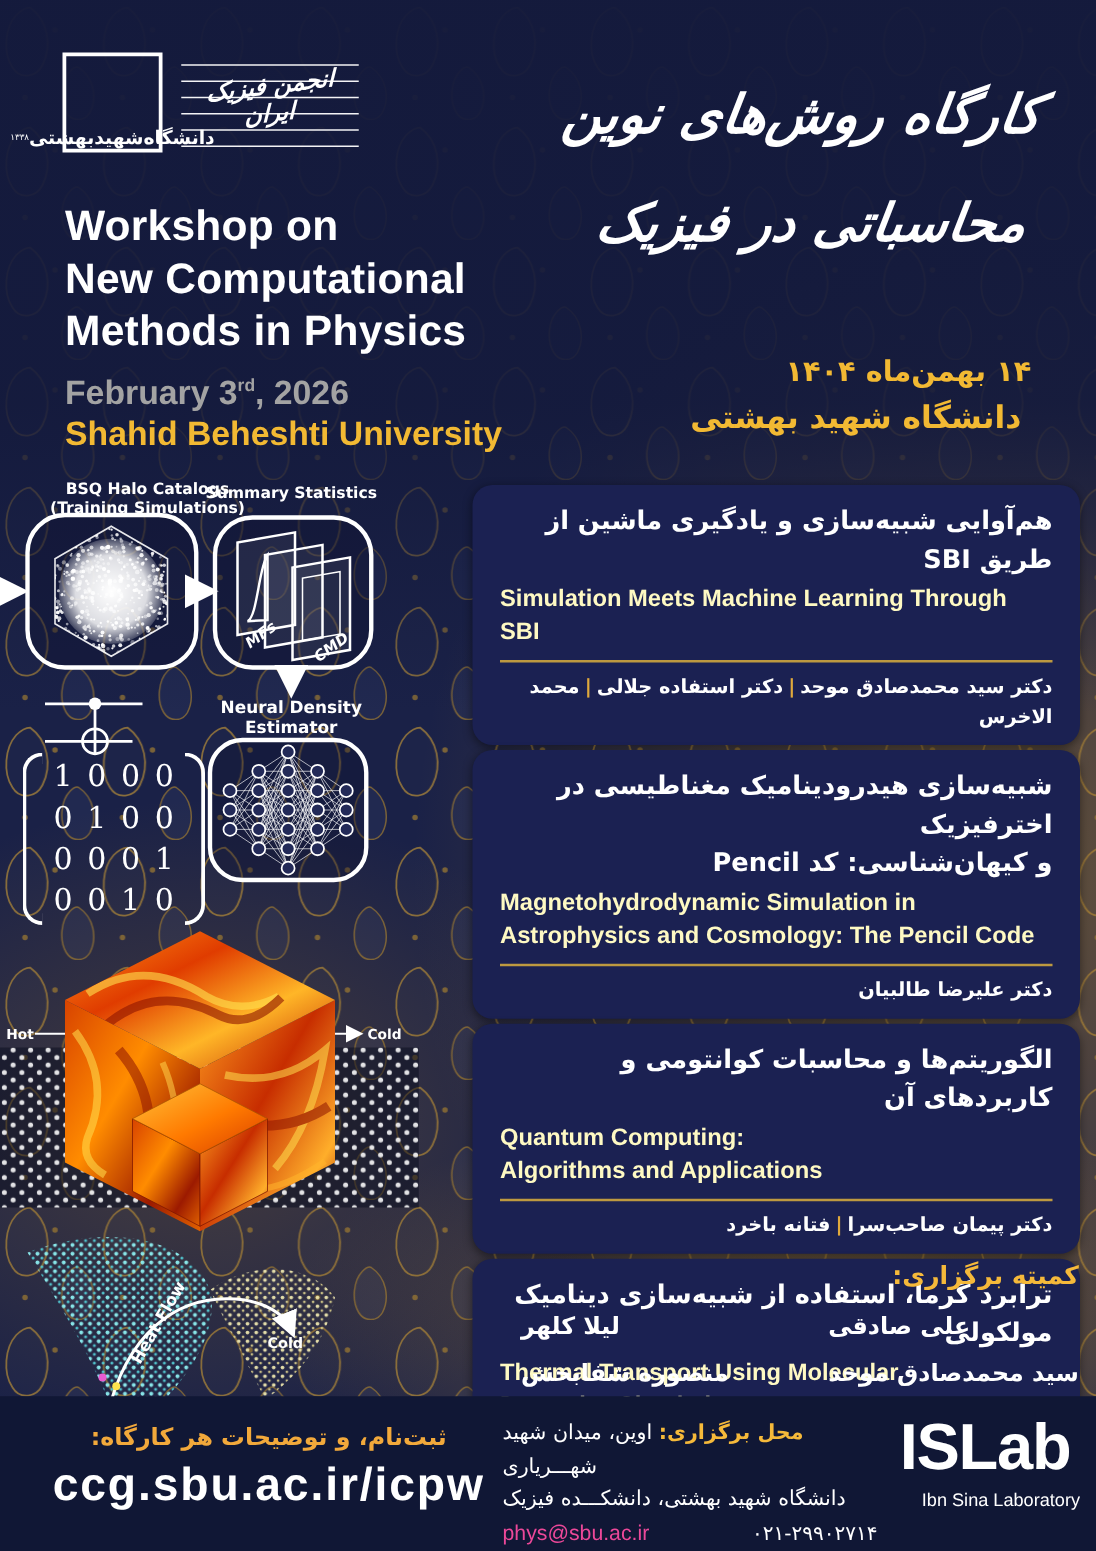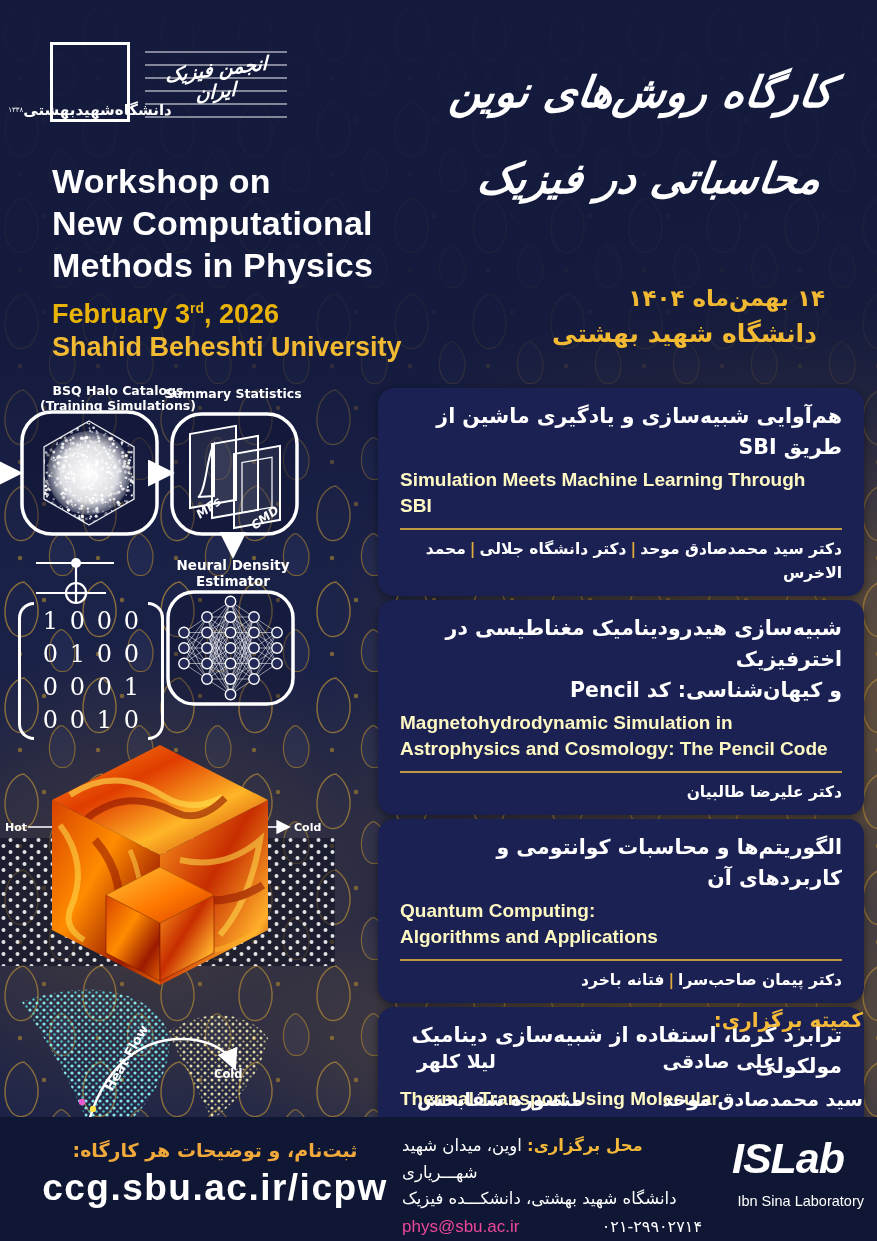--- a/index.html
+++ b/index.html
@@ -17,21 +17,21 @@
   .psi-logo{left:143px;top:44px;width:146px;height:76px;}
   .psi-text{position:absolute;left:0;top:14px;width:146px;text-align:center;font-size:19px;
             font-weight:bold;font-style:italic;transform:rotate(-7deg) skewX(-8deg);direction:rtl;}
   .title-fa{right:50px;top:48px;width:430px;text-align:right;direction:rtl;font-weight:bold;
             transform:skewX(-8deg);font-style:italic;}
   .title-fa .l1{font-size:43px;line-height:88px;}
   .title-fa .l2{font-size:42px;line-height:86px;padding-left:8px;}
   .title-en{left:52px;top:160px;font-family:"Liberation Sans","DejaVu Sans",sans-serif;
             font-size:34px;line-height:42px;font-weight:600;letter-spacing:.2px;}
   .date-en{left:52px;top:299px;font-family:"Liberation Sans","DejaVu Sans",sans-serif;
-           font-size:27px;font-weight:600;color:#eab308;}
+           font-size:27px;font-weight:600;color:#a3a3a3;}
   .date-en sup{font-size:14px;}
   .univ-en{left:52px;top:332px;font-family:"Liberation Sans","DejaVu Sans",sans-serif;
            font-size:27px;font-weight:600;color:#f2b933;}
   .date-fa{right:52px;top:285px;font-size:23px;font-weight:bold;color:#f2b933;direction:rtl;}
   .univ-fa{right:60px;top:319px;font-size:25px;font-weight:bold;color:#f2b933;direction:rtl;}
 
   
   .cards{left:378px;top:388px;width:486px;display:flex;flex-direction:column;gap:4px;}
   .card{background:#1b2152;border-radius:16px;padding:13px 22px 11px 22px;box-shadow:0 2px 8px rgba(0,0,0,.45);}
   .card .t-fa{direction:rtl;text-align:right;font-size:20.5px;font-weight:bold;line-height:31px;color:#fff;}
@@ -53,22 +53,22 @@
   .reg-label{font-size:19px;font-weight:bold;color:#f2a93b;direction:rtl;}
   .reg-url{font-family:"Liberation Sans","DejaVu Sans",sans-serif;font-size:37px;font-weight:600;
            letter-spacing:1.5px;color:#fff;margin-top:6px;text-decoration:none;display:block;}
   .venue{position:absolute;left:402px;top:16px;width:300px;direction:rtl;text-align:left;
          font-size:16.5px;line-height:26.5px;}
   .venue-label{color:#f5b93a;font-weight:bold;}
   .contact-row{display:flex;direction:ltr;justify-content:space-between;margin-top:1px;}
   .contact-row .mail{font-family:"Liberation Sans","DejaVu Sans",sans-serif;font-size:17px;color:#ec4899;text-decoration:none;}
   .contact-row .tel{direction:ltr;font-size:16px;color:#fff;}
   .islab{position:absolute;left:712px;top:18px;width:152px;text-align:center;}
-  .islab-name{font-family:"Liberation Sans","DejaVu Sans",sans-serif;font-size:43px;line-height:46px;
-              font-weight:bold;letter-spacing:-1px;font-style:italic;}
+  .islab-name{font-family:"Liberation Sans","DejaVu Sans",sans-serif;font-size:52px;line-height:46px;
+              font-weight:bold;letter-spacing:-1px;}
   .islab-sub{font-family:"Liberation Sans","DejaVu Sans",sans-serif;font-size:14.5px;font-weight:300;margin-top:12px;text-align:right;}
 
   
   .matrix{left:18px;top:602px;display:flex;height:138px;}
   .brk{width:13px;border:3px solid #fff;}
   .brk.l{border-right:none;border-radius:20px 0 0 20px;}
   .brk.r{border-left:none;border-radius:0 20px 20px 0;}
   .mgrid{display:grid;grid-template-columns:repeat(4,27px);grid-template-rows:repeat(4,33px);
          align-items:center;justify-items:center;padding:2px 3px;
          font-family:"DejaVu Serif",serif;font-size:24px;color:#fff;}
@@ -866,21 +866,21 @@
     <circle cx="93" cy="129" r="3.2" fill="#ffe34d"></circle>
     <text x="86" y="166" font-size="11.5" font-weight="bold" fill="#fff">Hot</text>
     <text x="214" y="98" font-size="11.5" font-weight="bold" fill="#fff">Cold</text>
   </svg>
 
   <div class="abs cards" id="cards">
       <div class="card">
       <div class="t-fa pre">هم‌آوایی شبیه‌سازی و یادگیری ماشین از طریق SBI</div>
       <div class="t-en pre">Simulation Meets Machine Learning Through SBI</div>
       <hr class="rule">
-      <div class="spk"><span>دکتر سید محمدصادق موحد</span><span class="sep">|</span><span>دکتر دانشگاه جلالی</span><span class="sep">|</span><span>محمد الاخرس</span></div>
+      <div class="spk"><span>دکتر سید محمدصادق موحد</span><span class="sep">|</span><span>دکتر استفاده جلالی</span><span class="sep">|</span><span>محمد الاخرس</span></div>
     </div>
       <div class="card">
       <div class="t-fa pre">شبیه‌سازی هیدرودینامیک مغناطیسی در اخترفیزیک
 و کیهان‌شناسی: کد Pencil</div>
       <div class="t-en pre">Magnetohydrodynamic Simulation in
 Astrophysics and Cosmology: The Pencil Code</div>
       <hr class="rule">
       <div class="spk"><span>دکتر علیرضا طالبیان</span></div>
     </div>
       <div class="card">

